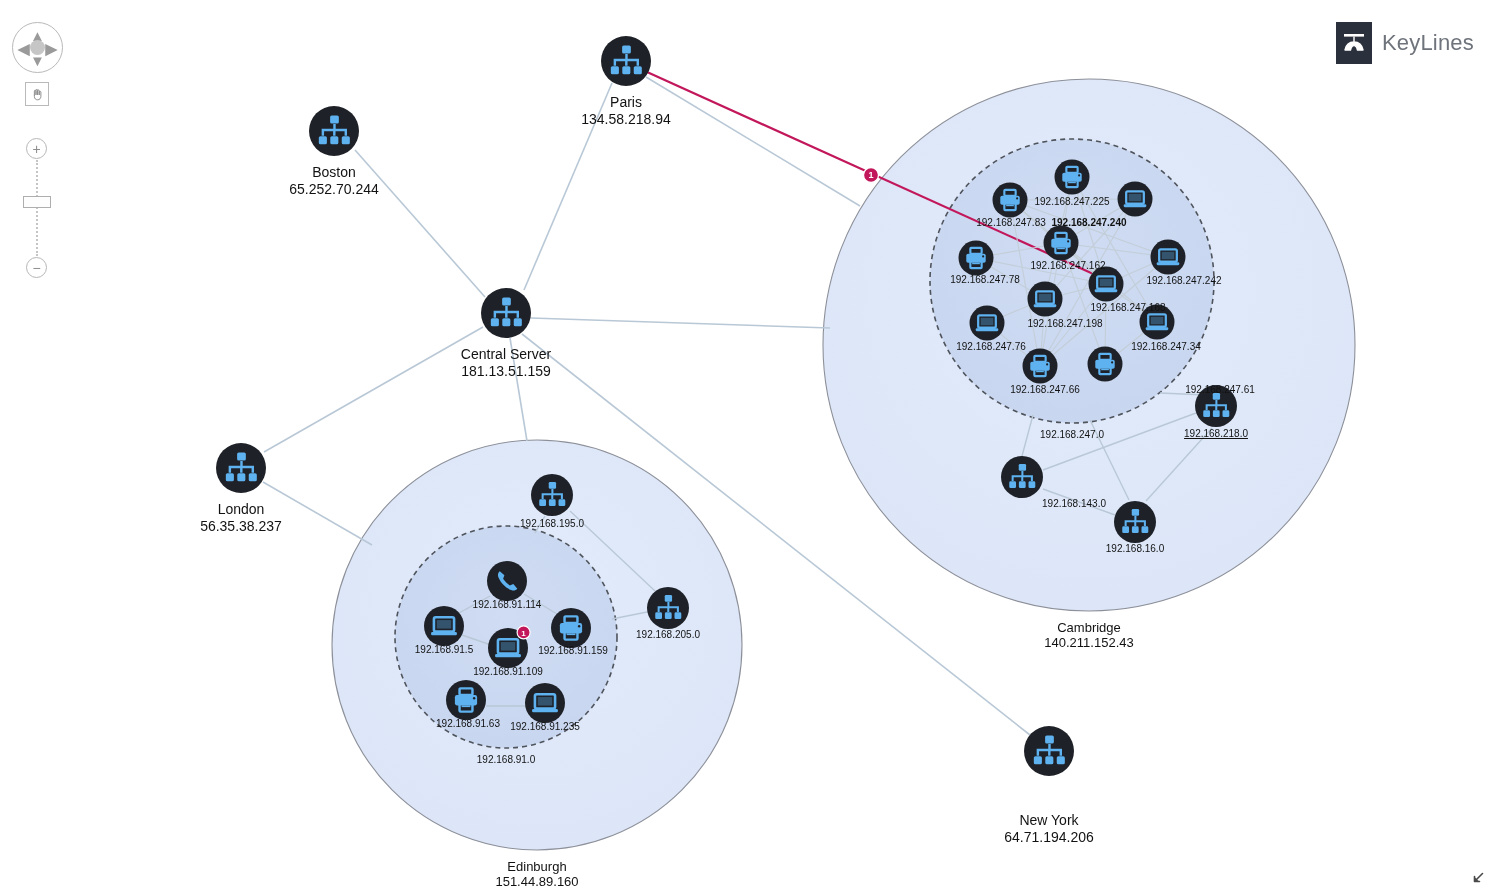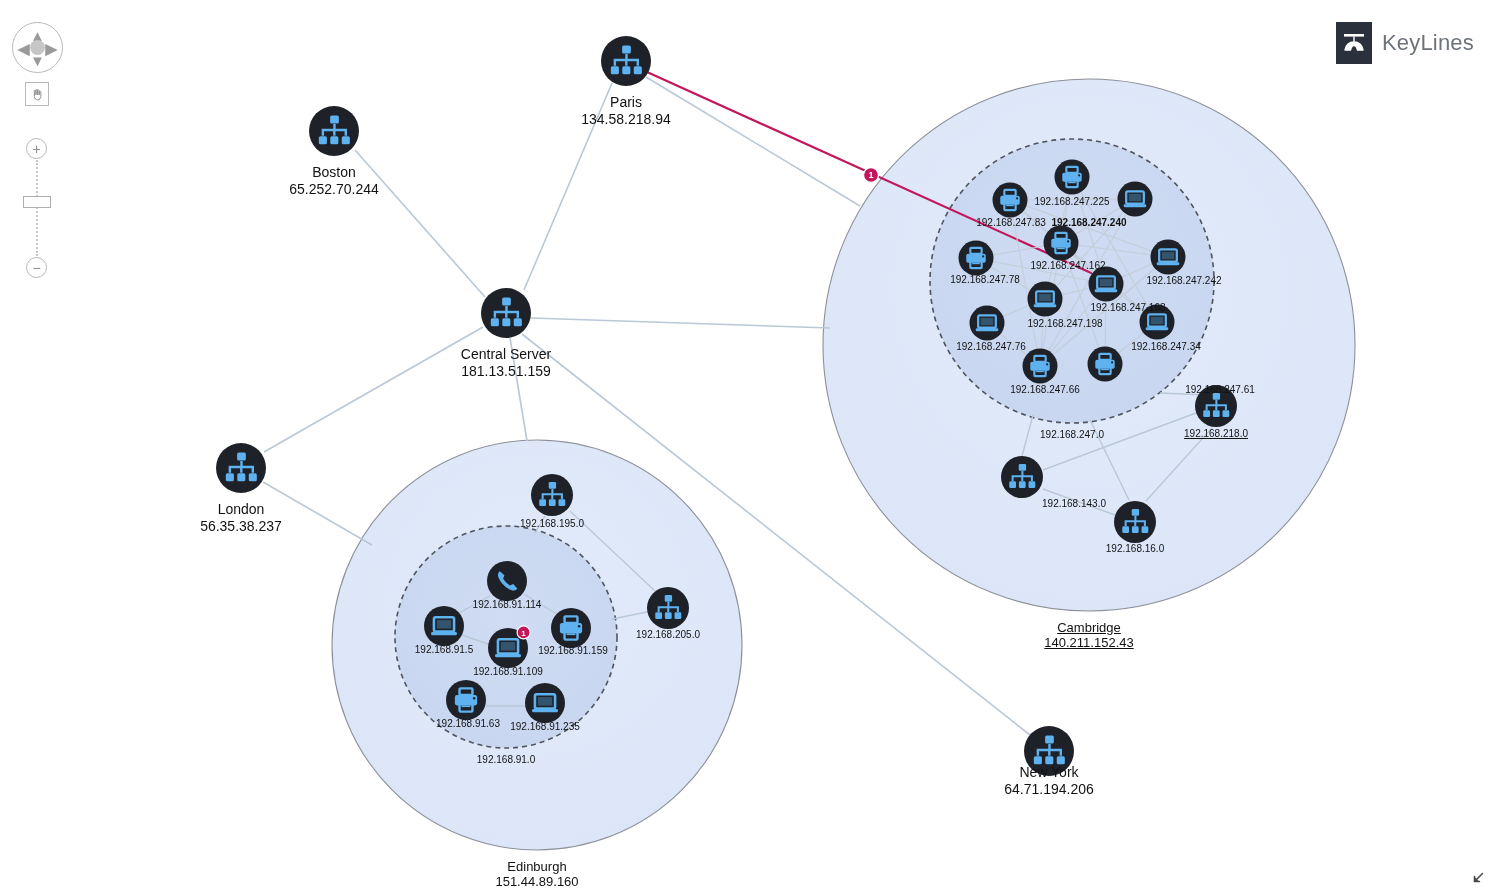--- a/index.html
+++ b/index.html
@@ -494,21 +494,21 @@
       <div>65.252.70.244</div>
     </div>
     <div class="node-label big" style="left: 506px; top: 346px;">
       <div>Central Server</div>
       <div>181.13.51.159</div>
     </div>
     <div class="node-label big" style="left: 241px; top: 501px;">
       <div>London</div>
       <div>56.35.38.237</div>
     </div>
-    <div class="node-label big" style="left: 1049px; top: 764px;">
+    <div class="node-label big" style="left: 1049px; top: 812px;">
       <div>New York</div>
       <div>64.71.194.206</div>
     </div>
     <div class="node-label small" style="left: 1072px; top: 196px;">192.168.247.225</div>
     <div class="node-label small" style="left: 1011px; top: 217px;">192.168.247.83</div>
     <div class="node-label small" style="left: 1089px; top: 217px; font-weight: bold;">192.168.247.240</div>
     <div class="node-label small" style="left: 1068px; top: 260px;">192.168.247.162</div>
     <div class="node-label small" style="left: 985px; top: 274px;">192.168.247.78</div>
     <div class="node-label small" style="left: 1184px; top: 275px;">192.168.247.242</div>
     <div class="node-label small" style="left: 1128px; top: 302px;">192.168.247.168</div>
@@ -521,21 +521,21 @@
     <div class="node-label small" style="left: 1074px; top: 498px;">192.168.143.0</div>
     <div class="node-label small" style="left: 1135px; top: 543px;">192.168.16.0</div>
     <div class="node-label small" style="left: 507px; top: 599px;">192.168.91.114</div>
     <div class="node-label small" style="left: 444px; top: 644px;">192.168.91.5</div>
     <div class="node-label small" style="left: 508px; top: 666px;">192.168.91.109</div>
     <div class="node-label small" style="left: 573px; top: 645px;">192.168.91.159</div>
     <div class="node-label small" style="left: 468px; top: 718px;">192.168.91.63</div>
     <div class="node-label small" style="left: 545px; top: 721px;">192.168.91.235</div>
     <div class="node-label small" style="left: 552px; top: 518px;">192.168.195.0</div>
     <div class="node-label small" style="left: 668px; top: 629px;">192.168.205.0</div>
-    <div class="node-label combo" style="left: 1089px; top: 620px; text-decoration: underline;">
+    <div class="node-label combo" style="left: 1089px; top: 620px;">
       <div>Cambridge</div>
       <div>140.211.152.43</div>
     </div>
     <div class="node-label small" style="left: 1072px; top: 429px;">192.168.247.0</div>
     <div class="node-label combo" style="left: 537px; top: 859px;">
       <div>Edinburgh</div>
       <div>151.44.89.160</div>
     </div>
     <div class="node-label small" style="left: 506px; top: 754px;">192.168.91.0</div>
   </div>

